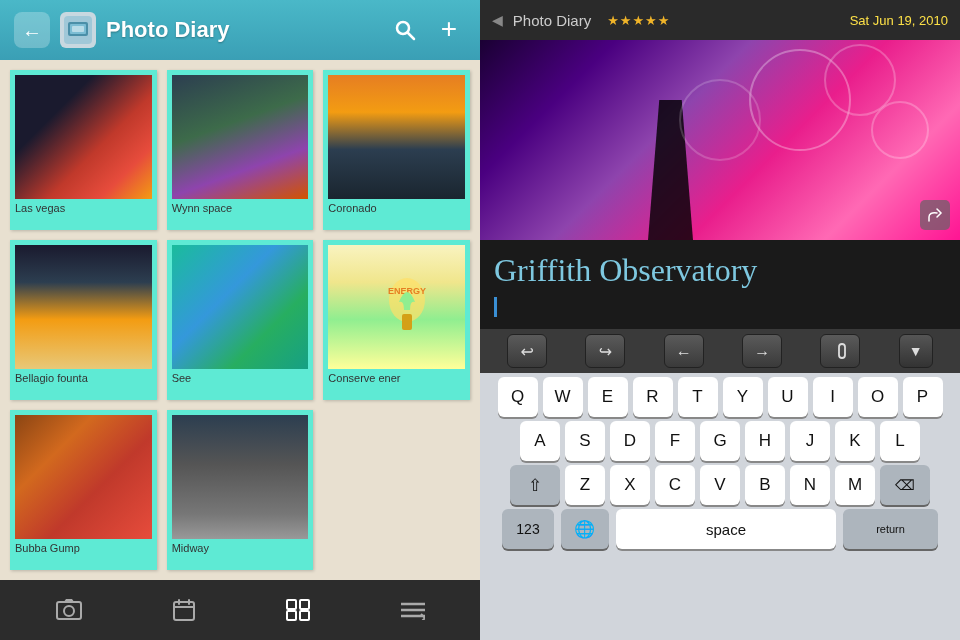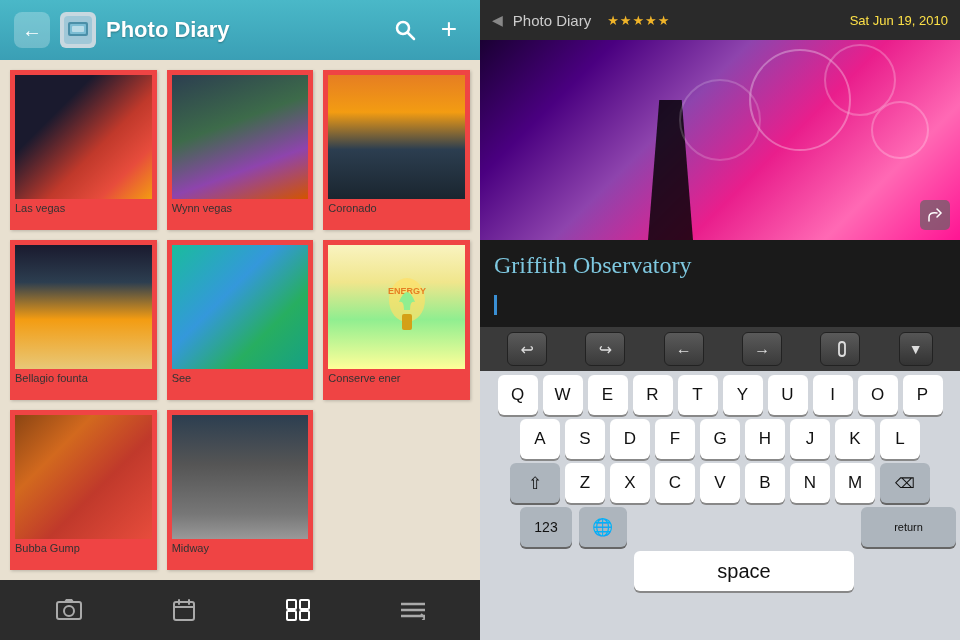--- a/index.html
+++ b/index.html
@@ -74,21 +74,21 @@
     #photo-grid {
       flex: 1;
       overflow-y: auto;
       padding: 10px;
       display: grid;
       grid-template-columns: repeat(3, 1fr);
       gap: 10px;
     }
 
     .photo-item {
-      background: #ef4444;
+      background: #5eead4;
       padding: 5px 5px 2px 5px;
       box-shadow: 1px 1px 3px rgba(0,0,0,0.2);
       cursor: pointer;
       display: flex;
       flex-direction: column;
     }
 
     .photo-thumb {
       width: 100%;
       aspect-ratio: 1.1/1;
@@ -201,23 +201,23 @@
       cursor: pointer;
     }
 
     #right-content {
       padding: 12px 14px 8px;
       flex-shrink: 0;
     }
 
     #entry-title {
       color: #7ec8e0;
-      font-size: 24px;
+      font-size: 32px;
       font-family: Georgia, serif;
-      margin-bottom: 16px;
+      margin-bottom: 8px;
     }
 
     .text-cursor-line {
       width: 3px;
       height: 20px;
       background: #3a8fd4;
       display: inline-block;
     }
 
     #right-toolbar {
@@ -301,41 +301,39 @@
     .key-delete {
       min-width: 42px;
       max-width: 50px;
       flex: 1.3;
       font-size: 14px;
     }
 
     #bottom-row {
       display: flex;
       gap: 7px;
-      justify-content: flex-end;
     }
 
     .key-123 {
       min-width: 44px;
       max-width: 52px;
       font-size: 14px;
       flex: 1.4;
     }
 
     .key-globe {
       min-width: 40px;
       max-width: 48px;
       flex: 1.2;
     }
 
     .key-space {
       flex: 5;
       max-width: 220px;
-      font-size: 20px;
-      margin-top: 44px;
+      font-size: 15px;
     }
 
     .key-return {
       min-width: 80px;
       max-width: 95px;
       flex: 2.5;
       font-size: 11px;
     }
   </style>
 </head>
@@ -368,21 +366,21 @@
   </div>
 
   <div id="photo-grid">
 
     <div class="photo-item">
       <div class="photo-thumb photo-lasvegas"></div>
       <span class="photo-label">Las vegas</span>
     </div>
     <div class="photo-item">
       <div class="photo-thumb photo-wynn"></div>
-      <span class="photo-label">Wynn vegas</span>
+      <span class="photo-label">Wynn space</span>
     </div>
     <div class="photo-item">
       <div class="photo-thumb photo-coronado"></div>
       <span class="photo-label">Coronado</span>
     </div>
 
     <div class="photo-item">
       <div class="photo-thumb photo-bellagio"></div>
       <span class="photo-label">Bellagio founta</span>
     </div>

